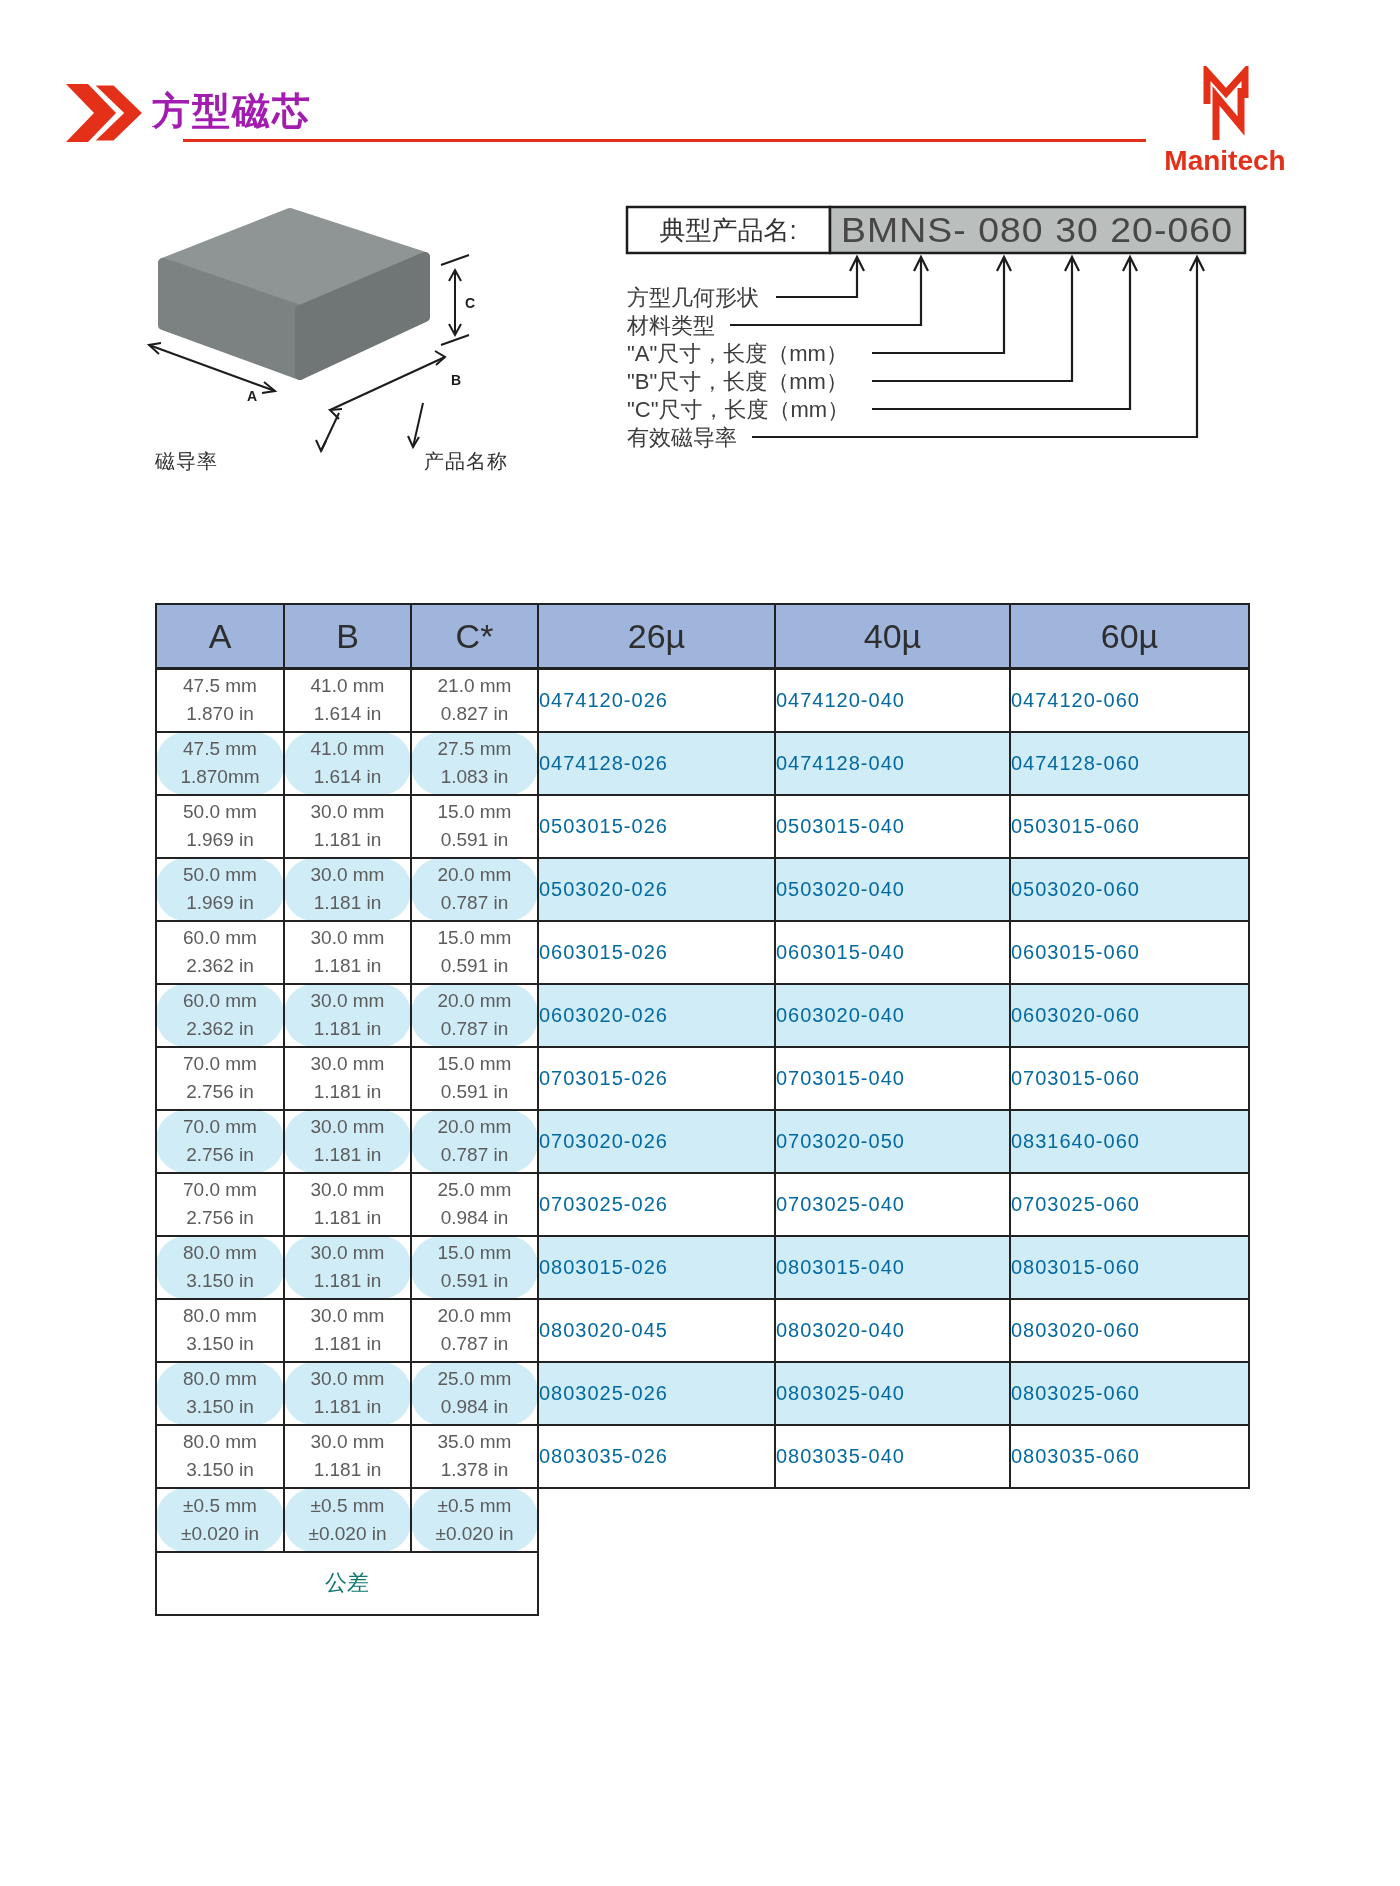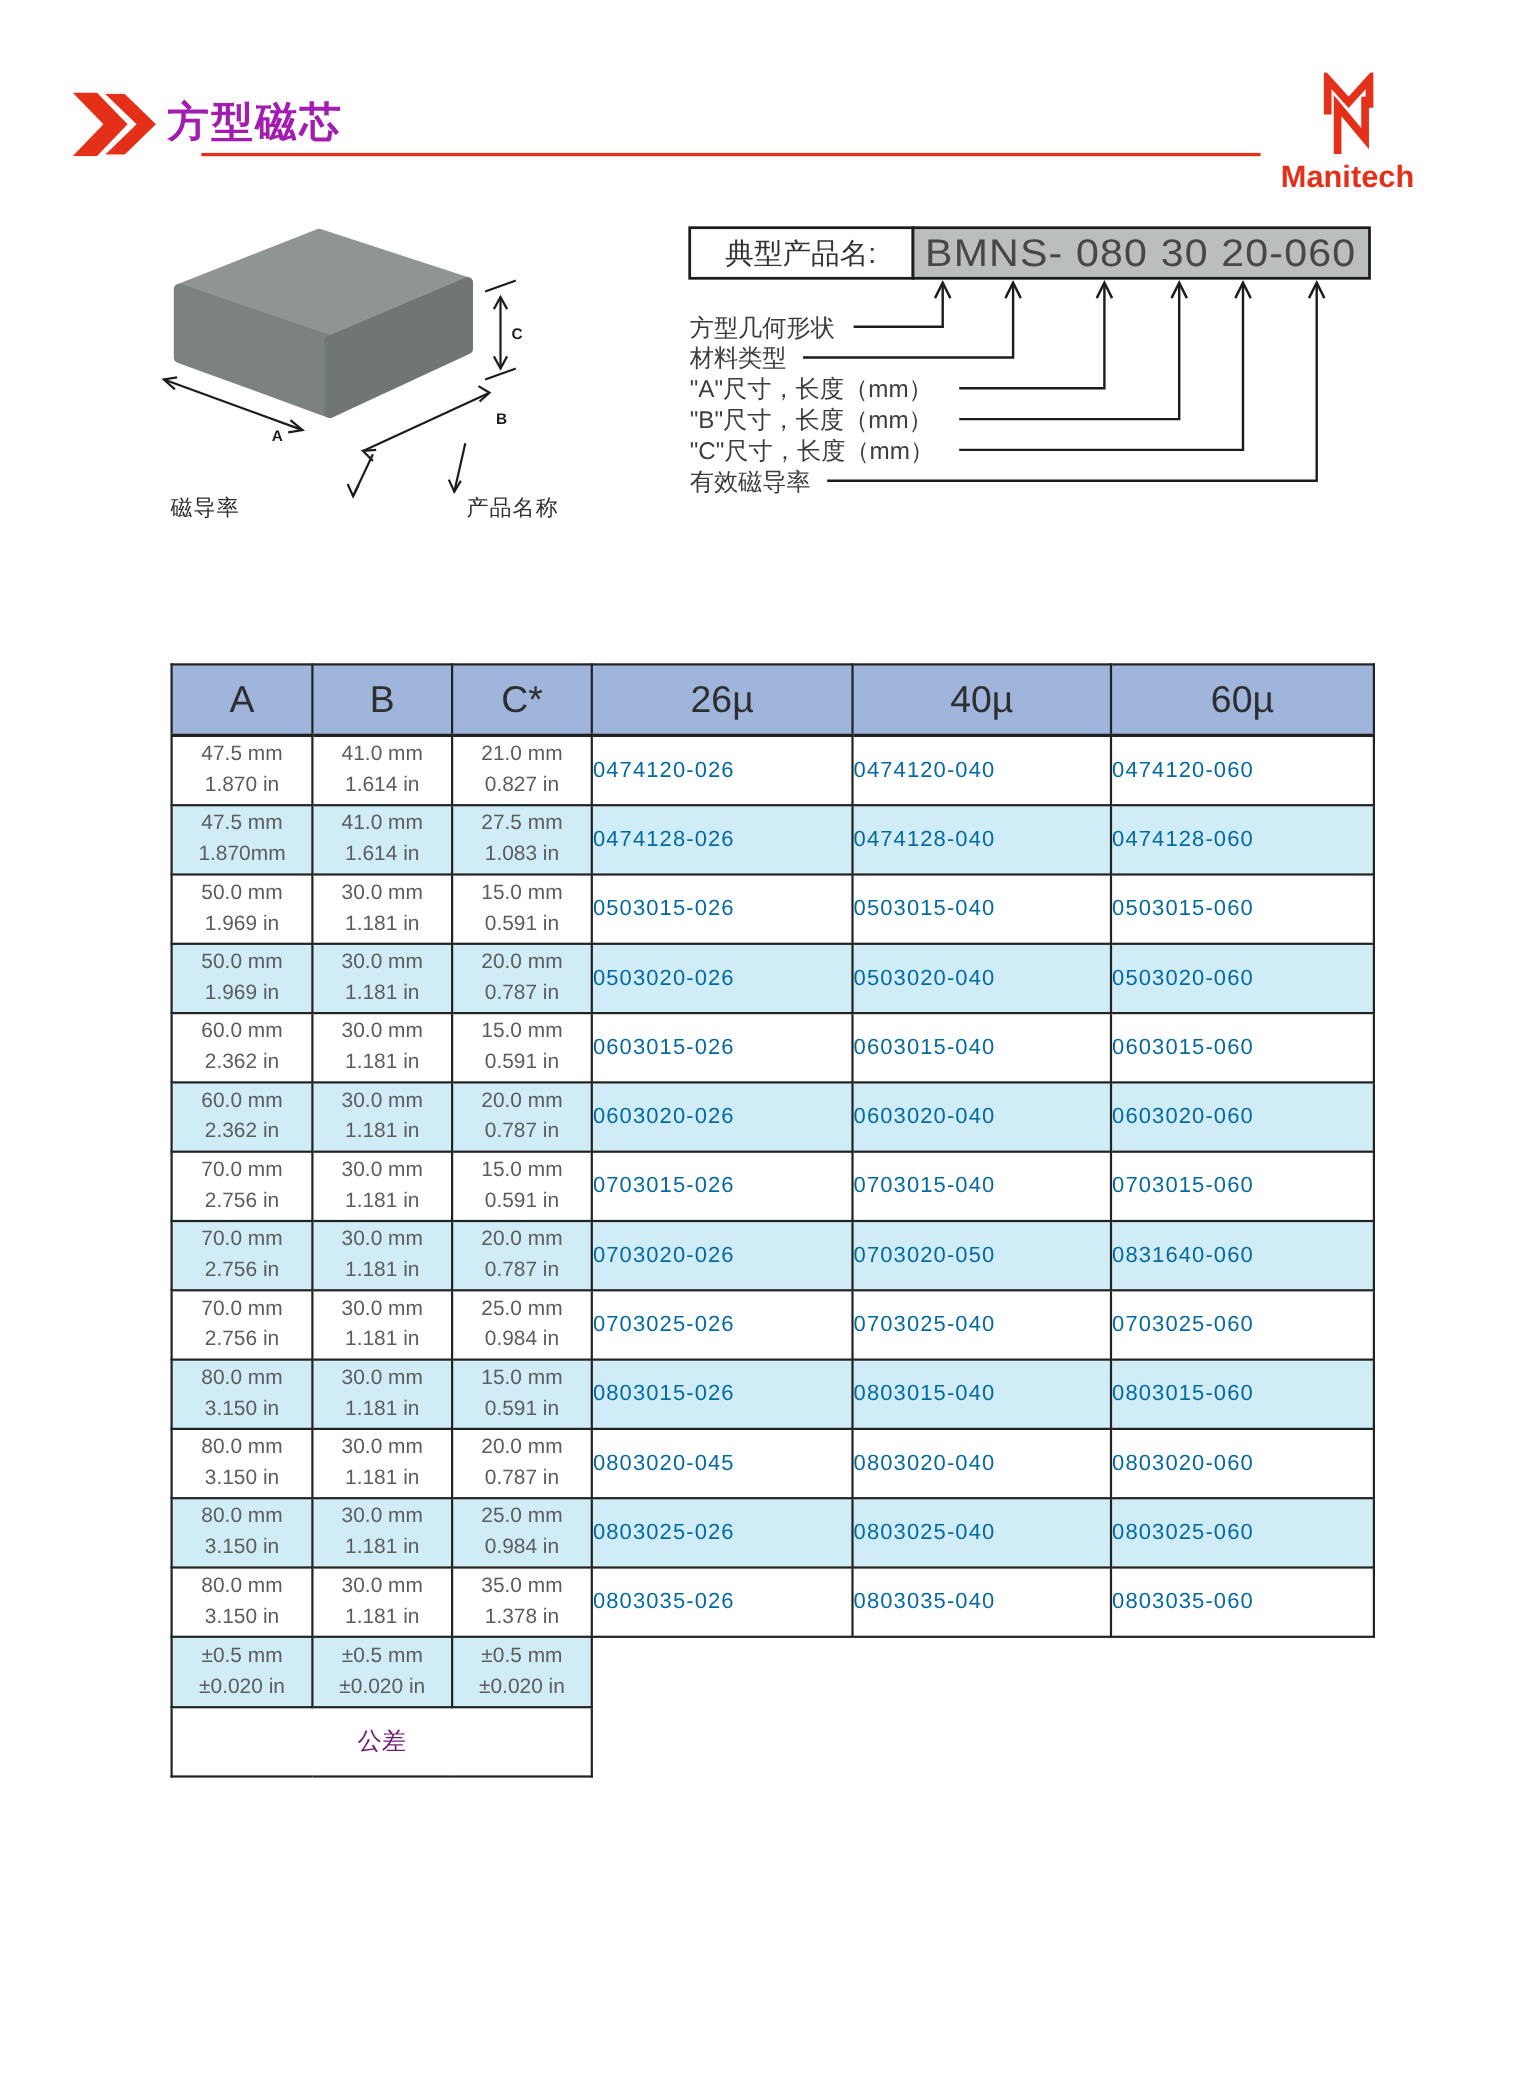--- a/index.html
+++ b/index.html
@@ -17,25 +17,25 @@
   .sec-right{left:424px;top:448px;}
   
   .tbl-wrap{left:155px;top:603px;}
   table{border-collapse:collapse;table-layout:fixed;width:1093px;}
   th,td{border:2px solid #222;padding:0;}
   thead th{height:62px;background:#9fb5db;font-size:34px;font-weight:400;color:#2e2e2e;
            border-bottom:3px solid #222;}
   tbody tr.white{background:#ffffff;}
   tbody tr.blue{background:#cfecf7;}
   tbody tr{height:63px;}
-  td.dim{font-size:19px;color:#5c5c5c;text-align:center;vertical-align:middle;}
+  td.dim{font-size:19px;color:#5c5c5c;text-align:center;vertical-align:middle;border-radius:30px;}
   td.dim div{line-height:28px;}
   td.part{font-size:20px;color:#0369a1;text-align:left;vertical-align:middle;letter-spacing:1px;}
   tr.tolrow{height:64px;}
-  td.tollabel{height:52px;background:#fff;font-size:22px;color:#701a75;text-align:center;vertical-align:middle;}
+  td.tollabel{height:52px;background:#fff;font-size:22px;color:#0f766e;text-align:center;vertical-align:middle;}
   svg text{font-family:"Liberation Sans","DejaVu Sans",sans-serif;}
 </style>
 </head>
 <body>
 
 <div class="page">
 
   <svg class="abs" style="left:66px;top:84px;" width="86" height="58" viewBox="0 0 86 58">
     <polygon points="0,0 22,0 50,29 22,58 0,58 28,29" fill="#e43019"></polygon>
     <polygon points="26,0 48,0 78,29 48,58 26,58 56,29" fill="#e43019" stroke="#ffffff" stroke-width="3"></polygon>

